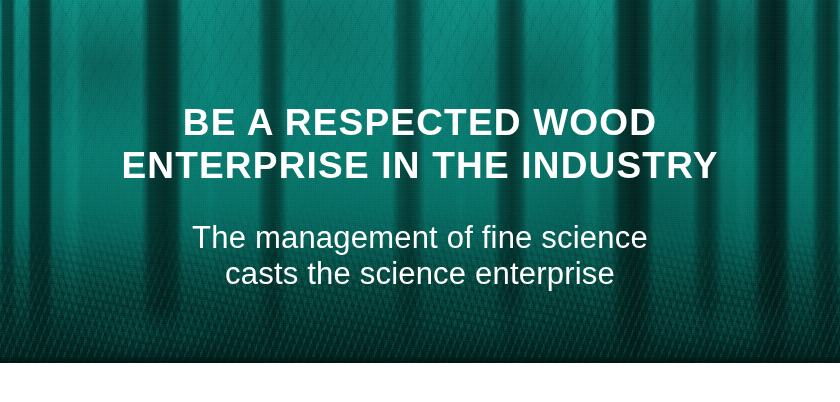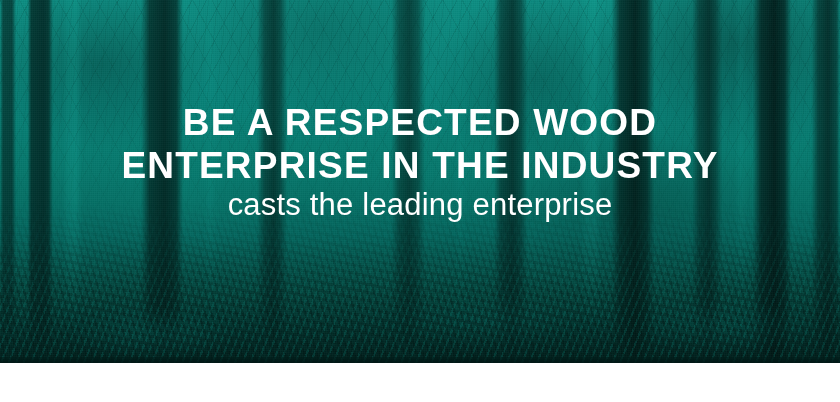--- a/index.html
+++ b/index.html
@@ -247,18 +247,19 @@
     <div class="photo-layer layer-branches"></div>
     <div class="photo-layer layer-undergrowth"></div>
     <div class="photo-layer layer-grain"></div>
     <div class="photo-layer layer-tint"></div>
     <div class="photo-bottom-edge"></div>
   </div>
 
   <div class="text-block">
     <h1 class="headline headline-line-1">BE A RESPECTED WOOD</h1>
     <h1 class="headline headline-line-2">ENTERPRISE IN THE INDUSTRY</h1>
-    <p class="subhead subhead-line-2">casts the leading enterprise</p>
+    <p class="subhead subhead-line-1">The management of fine science</p>
+    <p class="subhead subhead-line-2">casts the science enterprise</p>
   </div>
 
   <div class="white-band"></div>
 
 </div>
 
 </body></html>

